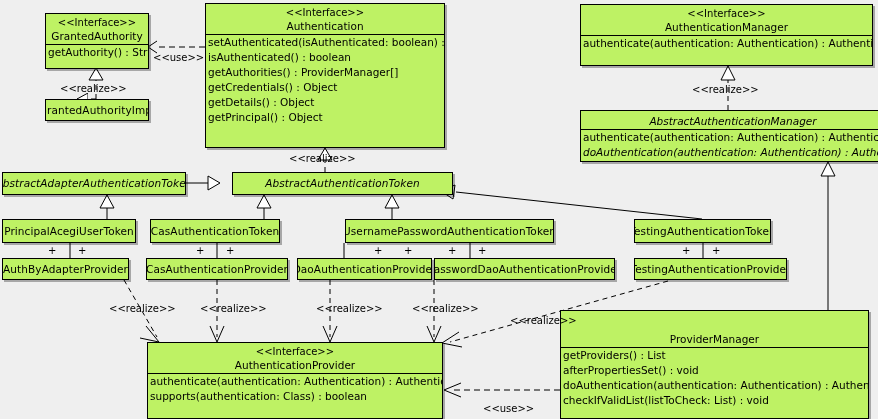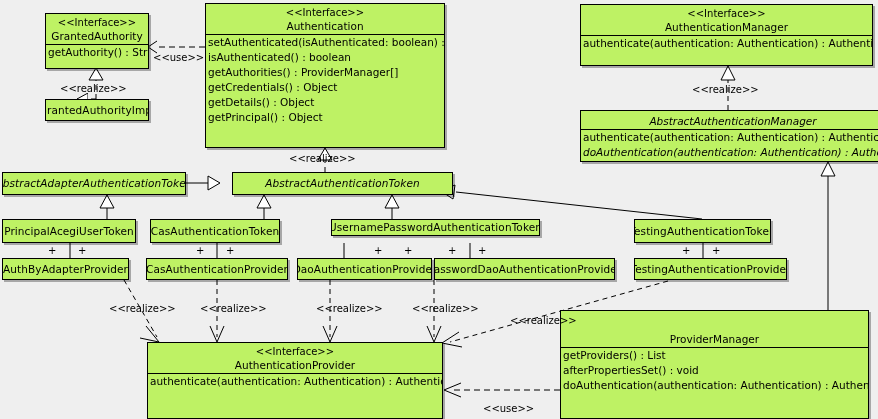--- a/index.html
+++ b/index.html
@@ -240,21 +240,21 @@
   </div>
 
   <div class="uml-box simple" style="left:2px; top:219px; width:134px; height:24px;">
     <span class="cname">PrincipalAcegiUserToken</span>
   </div>
 
   <div class="uml-box simple" style="left:150px; top:219px; width:130px; height:24px;">
     <span class="cname">CasAuthenticationToken</span>
   </div>
 
-  <div class="uml-box simple" style="left:331px; top:219px; width:209px; height:17px;">
+  <div class="uml-box simple" style="left:345px; top:219px; width:209px; height:24px;">
     <span class="cname">UsernamePasswordAuthenticationToken</span>
   </div>
 
   <div class="uml-box simple" style="left:634px; top:219px; width:137px; height:24px;">
     <span class="cname">TestingAuthenticationToken</span>
   </div>
 
   <span class="plus" style="left:48px; top:246px;">+</span>
   <span class="plus" style="left:78px; top:246px;">+</span>
   <span class="plus" style="left:196px; top:246px;">+</span>
@@ -287,32 +287,34 @@
   </div>
 
   <div class="uml-box" style="left:147px; top:342px; width:296px; height:77px;">
     <div class="uml-head">
       <span class="stereo">&lt;&lt;Interface&gt;&gt;</span>
       <span class="cname">AuthenticationProvider</span>
     </div>
     <div class="uml-sep"></div>
     <div class="uml-ops">
       <span class="op">authenticate(authentication: Authentication) : Authentication</span>
+      <span class="op">supports(authentication: Class) : boolean</span>
     </div>
   </div>
 
   <div class="uml-box" style="left:560px; top:310px; width:309px; height:109px;">
     <div class="uml-head" style="padding-top:21px;">
       <span class="cname">ProviderManager</span>
     </div>
     <div class="uml-sep"></div>
     <div class="uml-ops">
       <span class="op">getProviders() : List</span>
       <span class="op">afterPropertiesSet() : void</span>
       <span class="op">doAuthentication(authentication: Authentication) : Authentication</span>
+      <span class="op">checkIfValidList(listToCheck: List) : void</span>
     </div>
   </div>
 
   <span class="edge-label" style="left:153px; top:52px;">&lt;&lt;use&gt;&gt;</span>
 
   <span class="edge-label" style="left:60px; top:83px;">&lt;&lt;realize&gt;&gt;</span>
 
   <span class="edge-label" style="left:289px; top:153px;">&lt;&lt;realize&gt;&gt;</span>
 
   <span class="edge-label" style="left:692px; top:84px;">&lt;&lt;realize&gt;&gt;</span>

